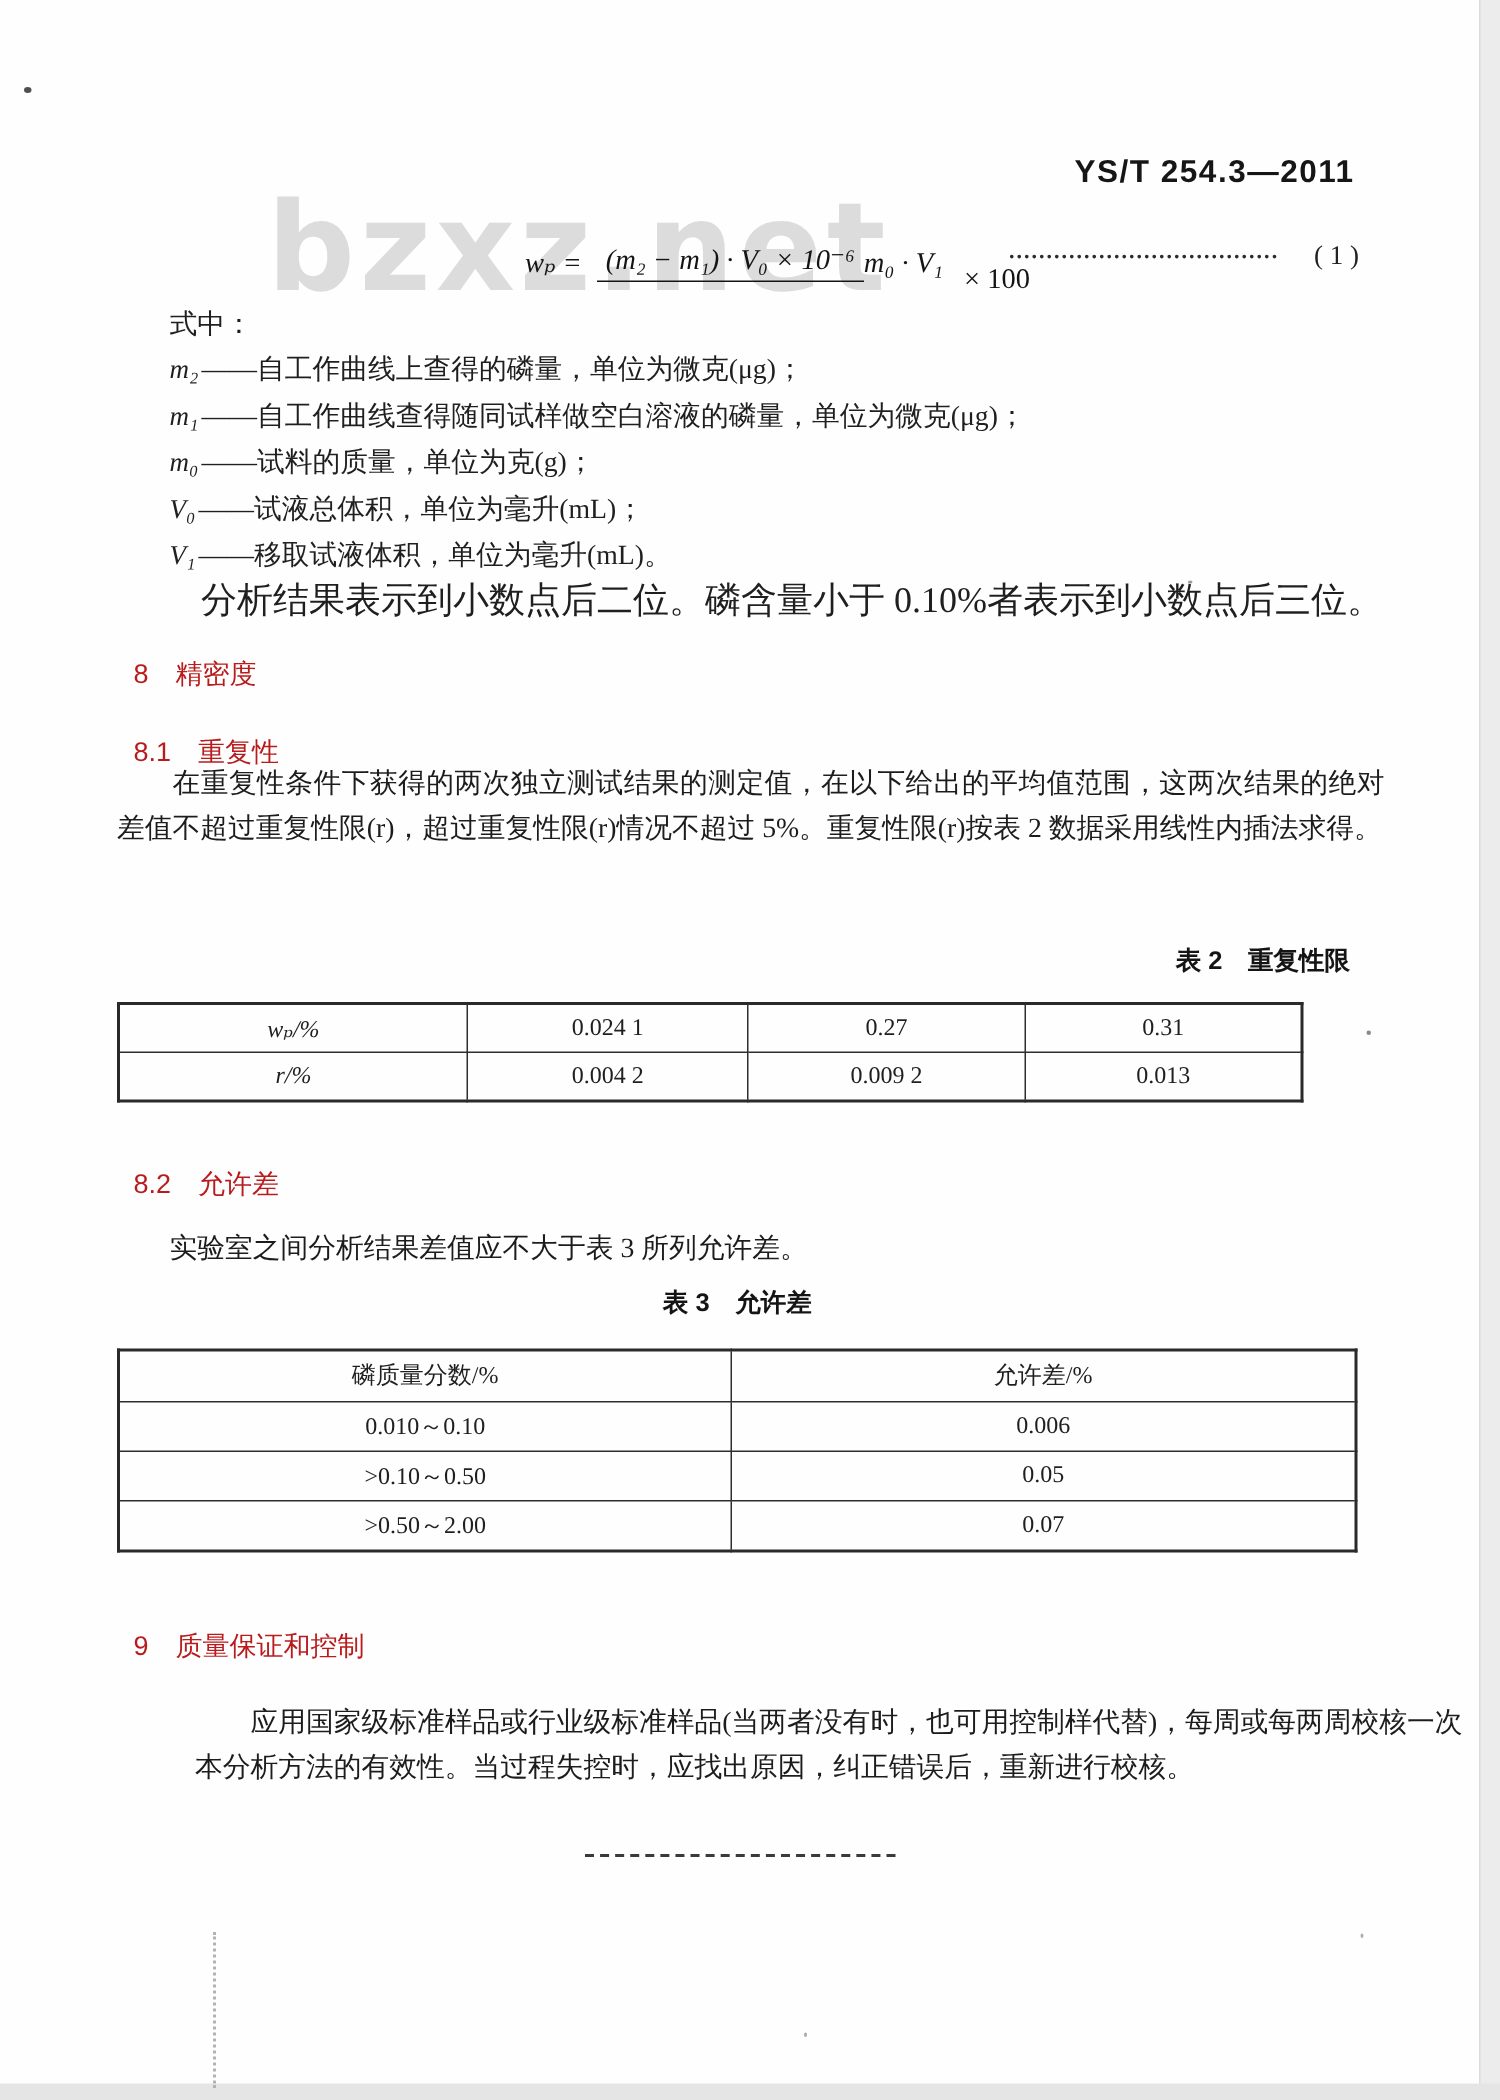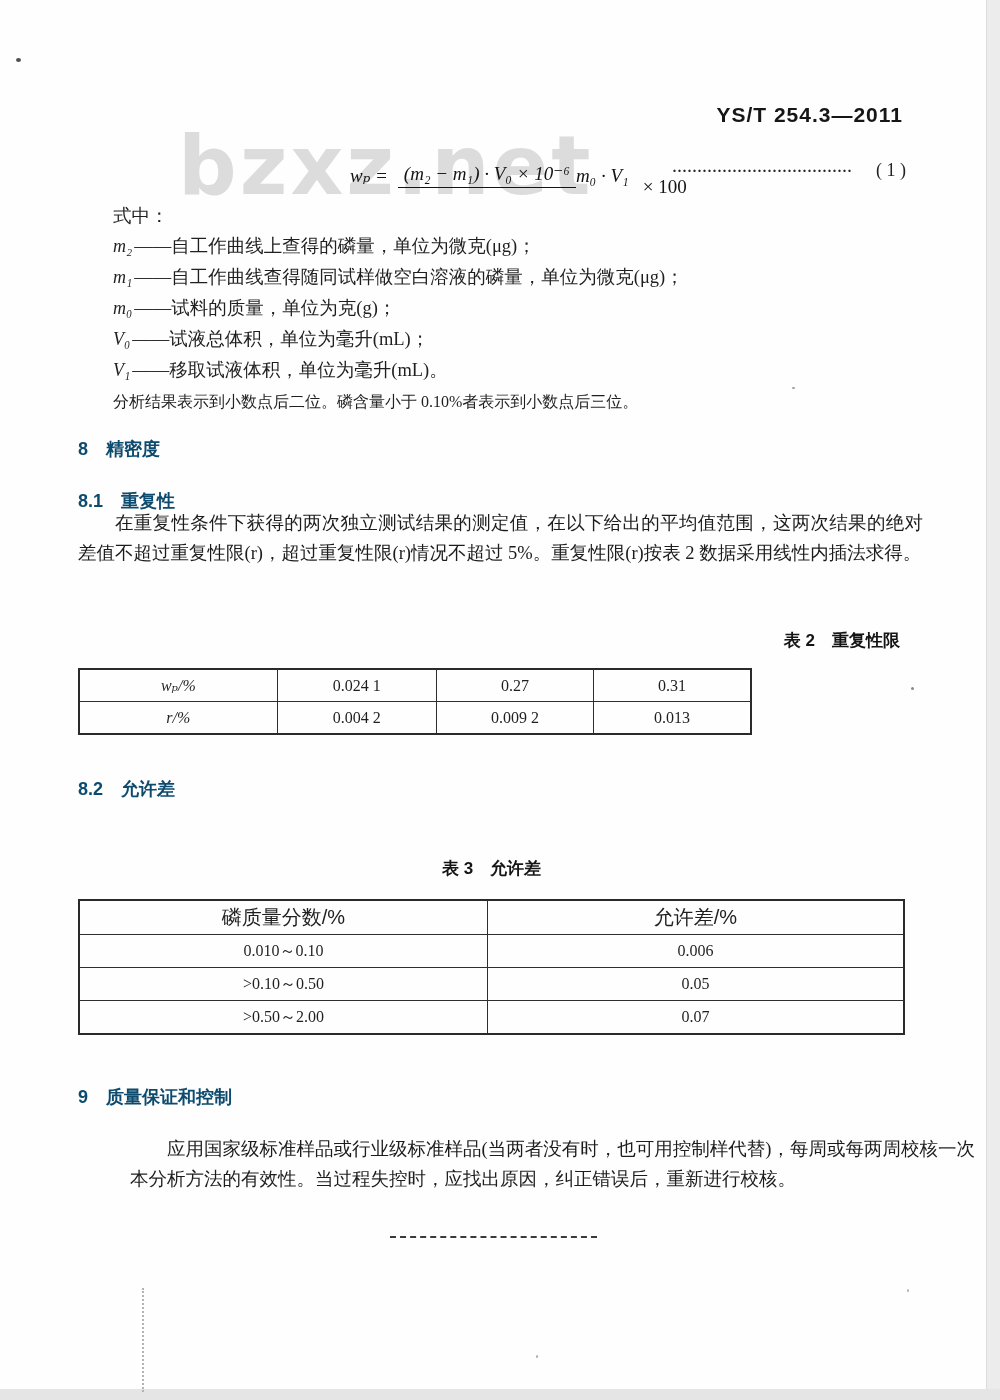--- a/index.html
+++ b/index.html
@@ -29,44 +29,44 @@
   .frac .den{font-style:italic;padding-top:2px;white-space:nowrap;}
   .f-mult{margin-left:6px;white-space:nowrap;margin-top:24px;}
   .f-ref{left:672px;top:160px;width:234px;display:flex;align-items:baseline;font-size:18px;color:#222;}
   .f-ref .leader{flex:1;overflow:hidden;white-space:nowrap;font-weight:bold;font-size:15px;letter-spacing:0px;color:#2b2b2b;}
   .f-ref .eqno{white-space:nowrap;margin-left:2px;}
   
   .where{left:113px;top:203px;font-size:18.5px;}
   .defs{left:113px;top:231px;width:830px;}
   .def-line{height:31px;line-height:31px;white-space:nowrap;font-size:18.5px;}
   .def-line .term{font-style:italic;font-size:18px;margin-right:2px;text-align:center;}
-  .def-note{height:31px;line-height:31px;font-size:16px;white-space:nowrap;}
-  
-  .hsec{font-family:"Liberation Sans","DejaVu Sans",sans-serif;font-weight:bold;font-size:18px;color:#0c4a6e;white-space:nowrap;}
+  .def-note{height:31px;line-height:31px;font-size:24px;white-space:nowrap;text-align:center;}
+  
+  .hsec{font-family:"Liberation Sans","DejaVu Sans",sans-serif;font-weight:normal;font-size:18px;color:#b91c1c;white-space:nowrap;margin-left:11px;}
   .hsec .hnum{margin-right:18px;}
   .h8{left:78px;top:437px;}
   .h81{left:78px;top:489px;}
   .h82{left:78px;top:777px;}
   .h9{left:78px;top:1085px;}
   
   .para{font-size:18.5px;line-height:30px;text-align:justify;color:#1c1c1c;}
   .p81{left:78px;top:508px;width:845px;text-indent:2em;}
   .p82{left:113px;top:818px;width:810px;}
   .p9{left:94px;top:1134px;width:845px;text-indent:2em;margin-left:36px;}
   
   .tcap{font-family:"Liberation Sans","DejaVu Sans",sans-serif;font-weight:bold;font-size:17px;text-align:center;color:#141414;}
   .cap2{left:78px;top:629px;width:822px;text-align:right;}
   .cap3{left:78px;top:857px;width:827px;}
   
   table.doc{border-collapse:collapse;table-layout:fixed;background:transparent;}
   table.doc td,table.doc th{border:1px solid #2e2e2e;text-align:center;padding:0;font-weight:normal;}
-  .t2{left:78px;top:668px;width:674px;}
+  .t2{left:78px;top:668px;width:791px;}
   .t2 td{height:31px;font-size:16px;}
   .t3{left:78px;top:899px;width:827px;}
-  .t3 th{height:33px;font-family:Liberation Sans, sans-serif;font-weight:bold;font-size:20px;}
+  .t3 th{height:33px;font-family:Liberation Serif, serif;font-weight:bold;font-size:16px;}
   .t3 td{height:32px;font-size:16px;margin-left:22px;}
   table.doc{border:2px solid #2a2a2a;}
   .thead-sep th{border-bottom:2px solid #2a2a2a;}
   .ital{font-style:italic;}
   
   .endline{left:390px;top:1236px;width:207px;border-top:2.5px dashed #3a3a3a;height:0;}
   
   .speck{position:absolute;z-index:1;border-radius:50%;}
   .s1{left:16px;top:58px;width:5px;height:4px;background:#4f4f4f;}
   .s2{left:911px;top:687px;width:3px;height:3px;background:#8a8a8a;}
@@ -150,20 +150,21 @@
         <td>0.009 2</td>
         <td>0.013</td>
       </tr>
     </tbody>
   </table>
 
   <div class="z hsec h82">
     <span class="hnum">8.2</span><span>允许差</span>
   </div>
 
+  <div class="z para p82">实验室之间分析结果差值应不大于表 3 所列允许差。</div>
 
   <div class="z tcap cap3">表 3　允许差</div>
 
   <table class="z doc t3">
     <colgroup>
         <col style="width:49.5%">
         <col style="width:50.5%">
       </colgroup>
     <thead>
       <tr class="thead-sep">

